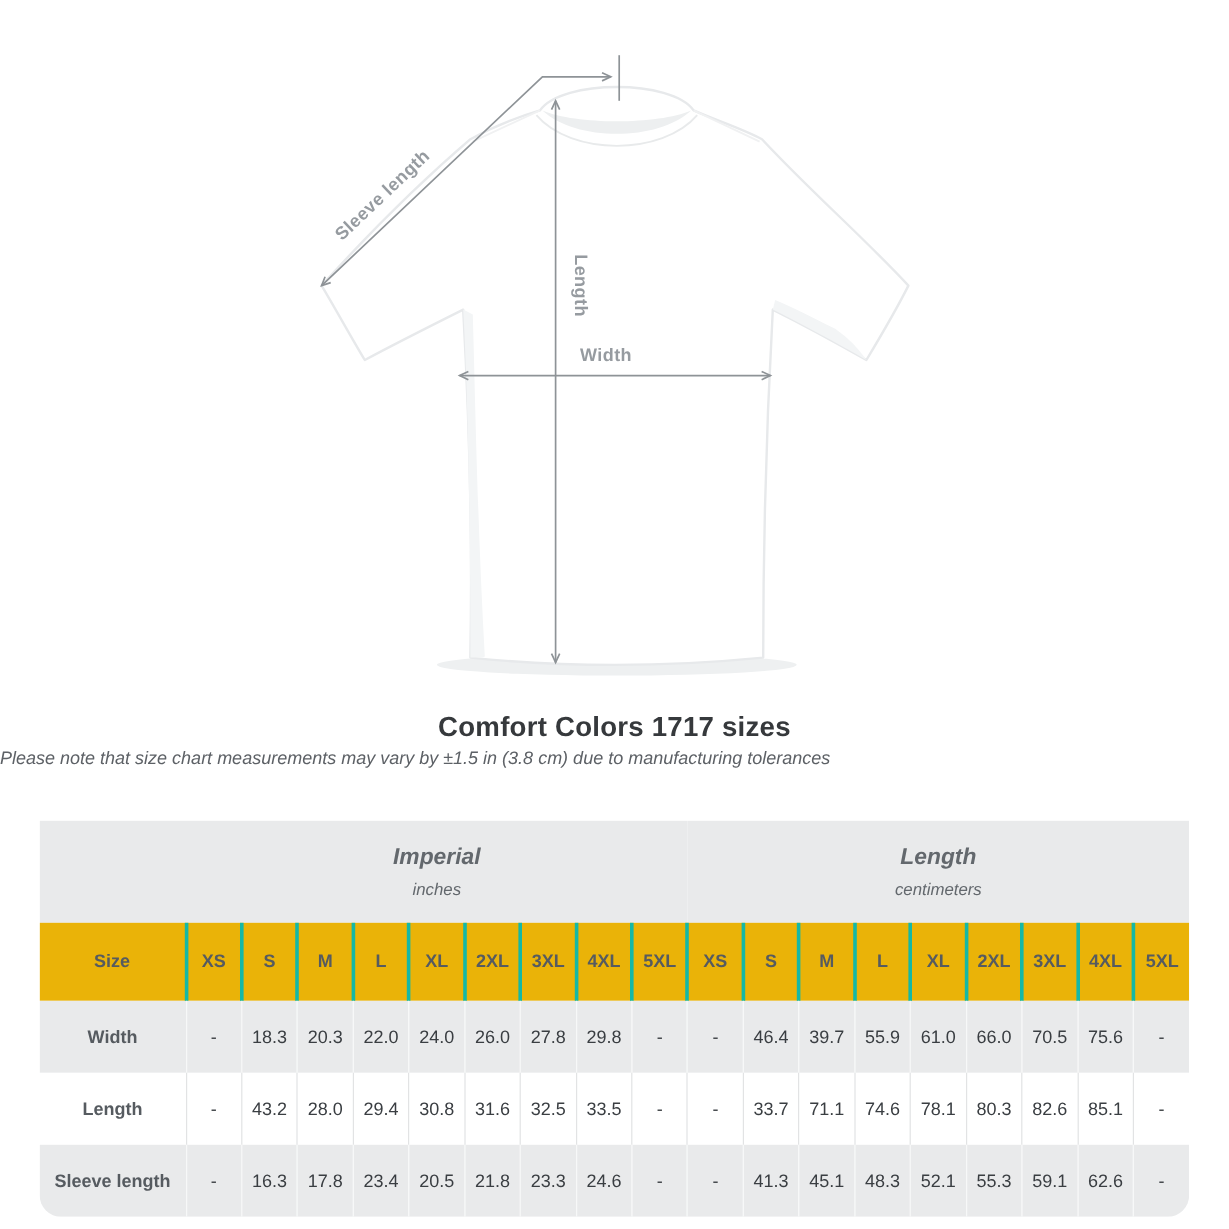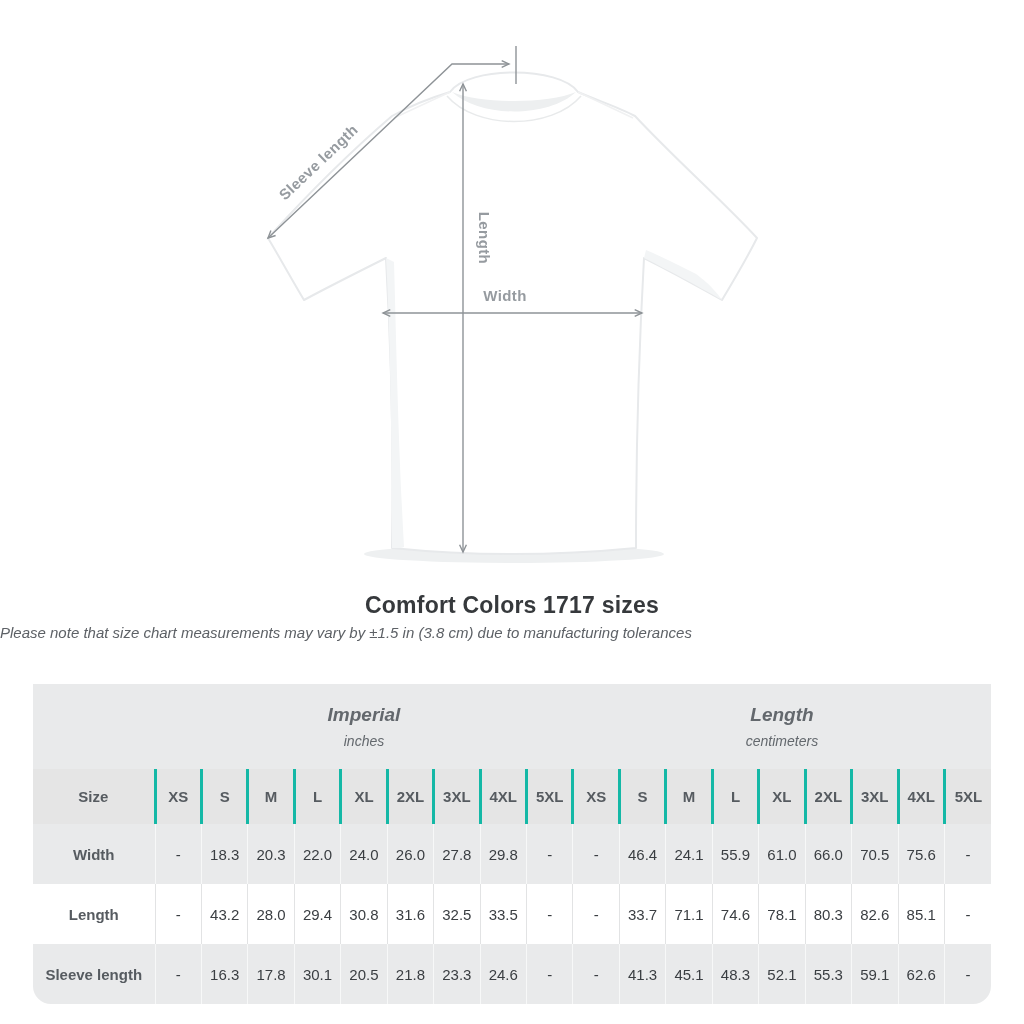--- a/index.html
+++ b/index.html
@@ -14,21 +14,21 @@
 
   .table-card{margin:0 33px;border-radius:18px;overflow:hidden;background:#ffffff;}
   table.size-table{width:100%;border-collapse:collapse;table-layout:fixed;margin-top:23px;}
   col.c-label{width:122px;}
 
   tr.unit-row{height:85px;background:#e9eaeb;}
   tr.unit-row td{text-align:center;vertical-align:middle;padding:0;}
   .unit-label{font-size:19px;font-weight:bold;font-style:italic;color:#63686d;}
   .unit-sub{font-size:14px;font-style:italic;color:#63686d;margin-top:7px;}
 
-  tr.size-row{height:55px;background:#e5e5e5;}
+  tr.size-row{height:65px;background:#eab308;}
   tr.size-row th{font-size:15px;font-weight:bold;color:#565b60;text-align:center;vertical-align:middle;padding:0;}
   tr.size-row th:not(:first-child){border-left:3px solid #14b8a6;}
 
   tr.data-row{height:60px;}
   tr.data-row th{font-size:15px;font-weight:bold;color:#565b60;text-align:center;vertical-align:middle;padding:0;}
   tr.data-row td{font-size:15px;color:#3a3e42;text-align:center;vertical-align:middle;padding:0;}
   tr.row-white{background:#ffffff;}
   tr.row-white td{border-left:1px solid #e2e3e4;}
   tr.row-gray{background:#e9eaeb;}
   tr.row-gray td{border-left:1px solid #f7f8f8;}
@@ -156,21 +156,21 @@
           <td>18.3</td>
           <td>20.3</td>
           <td>22.0</td>
           <td>24.0</td>
           <td>26.0</td>
           <td>27.8</td>
           <td>29.8</td>
           <td>-</td>
           <td>-</td>
           <td>46.4</td>
-          <td>24.1</td>
+          <td>39.7</td>
           <td>55.9</td>
           <td>61.0</td>
           <td>66.0</td>
           <td>70.5</td>
           <td>75.6</td>
           <td>-</td>
         </tr>
 
         <tr class="data-row row-white">
           <th>Length</th>
@@ -192,21 +192,21 @@
           <td>82.6</td>
           <td>85.1</td>
           <td>-</td>
         </tr>
 
         <tr class="data-row row-gray">
           <th>Sleeve length</th>
           <td>-</td>
           <td>16.3</td>
           <td>17.8</td>
-          <td>30.1</td>
+          <td>23.4</td>
           <td>20.5</td>
           <td>21.8</td>
           <td>23.3</td>
           <td>24.6</td>
           <td>-</td>
           <td>-</td>
           <td>41.3</td>
           <td>45.1</td>
           <td>48.3</td>
           <td>52.1</td>

